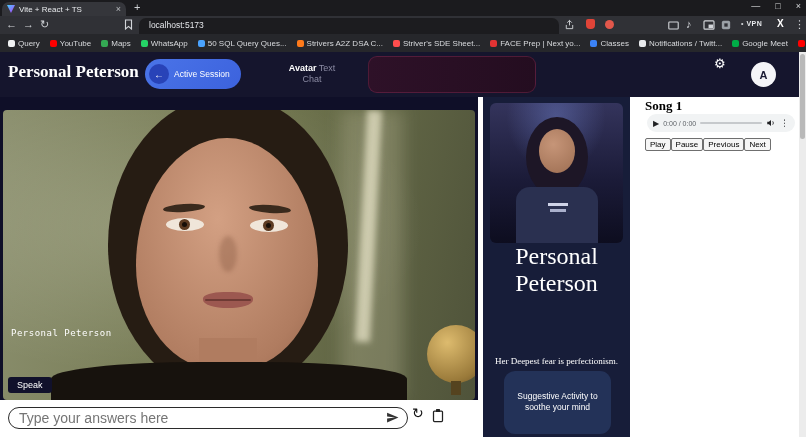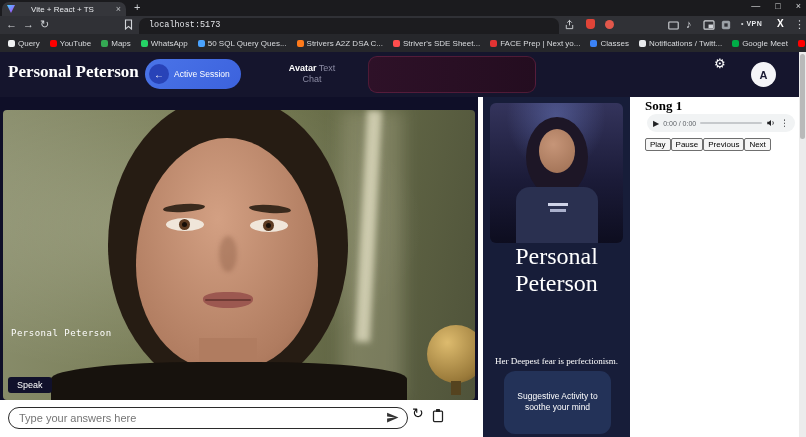--- a/index.html
+++ b/index.html
@@ -3,33 +3,33 @@
 <meta charset="utf-8">
 <style>
   * { box-sizing: border-box; margin: 0; padding: 0; }
   html,body { width:806px; height:437px; overflow:hidden; }
   body { font-family:"Liberation Sans",sans-serif; background:#fff; position:relative; }
   #screen { position:absolute; inset:0; width:806px; height:437px; }
 
   
   .tabstrip { position:absolute; left:0; top:0; width:806px; height:16px; background:#1b1b1e; }
   .tab { position:absolute; left:2px; top:2px; width:124px; height:14px; background:#35363b;
-         border-radius:7px 7px 0 0; display:flex; align-items:center; gap:16px; padding:0 5px; }
+         border-radius:7px 7px 0 0; display:flex; align-items:center; gap:4px; padding:0 5px; }
   .favicon { width:8px; height:8px; background:linear-gradient(135deg,#41d1ff,#bd34fe);
              clip-path:polygon(0 0,100% 0,50% 100%); flex:0 0 auto; }
   .tab-title { flex:1; font-size:8px; color:#e8eaed; white-space:nowrap; overflow:hidden; }
   .tab-close { font-size:9px; color:#b8bbbe; cursor:default; }
   .newtab { position:absolute; left:134px; top:1px; font-size:11px; color:#cfd2d6; }
   .wincontrols { position:absolute; right:5px; top:1px; display:flex; gap:15px; font-size:9px; color:#d6d8da; }
 
   .toolbar { position:absolute; left:0; top:16px; width:806px; height:18px; background:#303136; }
   .tb-glyph { position:absolute; top:2px; font-size:11px; color:#d2d5d9; }
   .omnibox { position:absolute; left:139px; top:2px; width:420px; height:30px; border-radius:7px;
              background:#1c1c1f; color:#e4e6ea; font-size:8.5px; line-height:14px; padding-left:10px;
-             white-space:nowrap; overflow:hidden;font-family:Liberation Mono, monospace; }
+             white-space:nowrap; overflow:hidden; }
   .ext-shield { position:absolute; left:586px; top:3px; width:9px; height:10px; background:#e04438; border-radius:2px 2px 4px 4px; }
   .ext-circle { position:absolute; left:605px; top:4px; width:9px; height:9px; background:#e2574b; border-radius:50%; }
   .vpn-badge { position:absolute; left:741px; top:4px; font-size:7px; font-weight:700; color:#e8eaed; letter-spacing:.5px; }
   .vpn-badge::before { content:"• "; color:#d2d5d9; }
   .x-ext { position:absolute; left:777px; top:2px; font-size:10px; font-weight:700; color:#fff; }
 
   .bookmarks { position:absolute; left:0; top:34px; width:806px; height:18px; background:#26272b;
                display:flex; align-items:center; gap:10px; padding:0 8px; overflow:hidden; }
   .bm { display:flex; align-items:center; gap:3px; flex:0 0 auto; }
   .bm-ico { width:7px; height:7px; border-radius:2px; background:#888; }
@@ -82,21 +82,21 @@
   .shoulders { left:48px; top:252px; width:356px; height:40px; background:#17120d; border-radius:42% 42% 0 0; }
   .globe { left:424px; top:215px; width:58px; height:58px; border-radius:50%;
            background:radial-gradient(circle at 35% 30%, #ddbb6e, #9a7a3a 70%, #6b5226); }
   .globe-stand { left:448px; top:271px; width:10px; height:14px; background:#55431f; }
   .avatar-label { left:8px; top:218px; font-family:"DejaVu Sans Mono",monospace; font-size:9px; color:#fff; letter-spacing:.5px; }
   .speak-btn { position:absolute; left:5px; bottom:7px; background:#11112b; color:#fff; font-size:9px;
                padding:3px 9px; border:none; border-radius:3px; cursor:pointer; }
 
   .input-row { position:absolute; left:0; top:348px; width:478px; height:37px; background:#fff; }
   .answer-input { position:absolute; left:8px; top:7px; width:400px; height:22px; border:1.5px solid #2b2b2b;
-                  border-radius:12px; font-size:11px; padding:0 28px 0 10px; color:#333; outline:none; }
+                  border-radius:12px; font-size:14px; padding:0 28px 0 10px; color:#333; outline:none; }
   .send-btn { position:absolute; left:386px; top:11px; background:none; border:none; cursor:pointer; padding:0; }
   .refresh-btn { position:absolute; left:412px; top:5px; background:none; border:none; font-size:14px; color:#111; cursor:pointer; }
   .copy-btn { position:absolute; left:432px; top:8px; background:none; border:none; cursor:pointer; padding:0; }
 
   
   .profile-card { position:absolute; left:483px; top:45px; width:147px; height:340px;
                   background:var(--card_bg,#171d39); color:#fff; text-align:center; }
   .card-img { position:absolute; left:7px; top:6px; width:133px; height:140px; border-radius:6px; overflow:hidden;
               background:linear-gradient(180deg,#34345c 0%, #1b1b38 55%, #0d0d1f 100%); }
   .card-img > div { position:absolute; }

